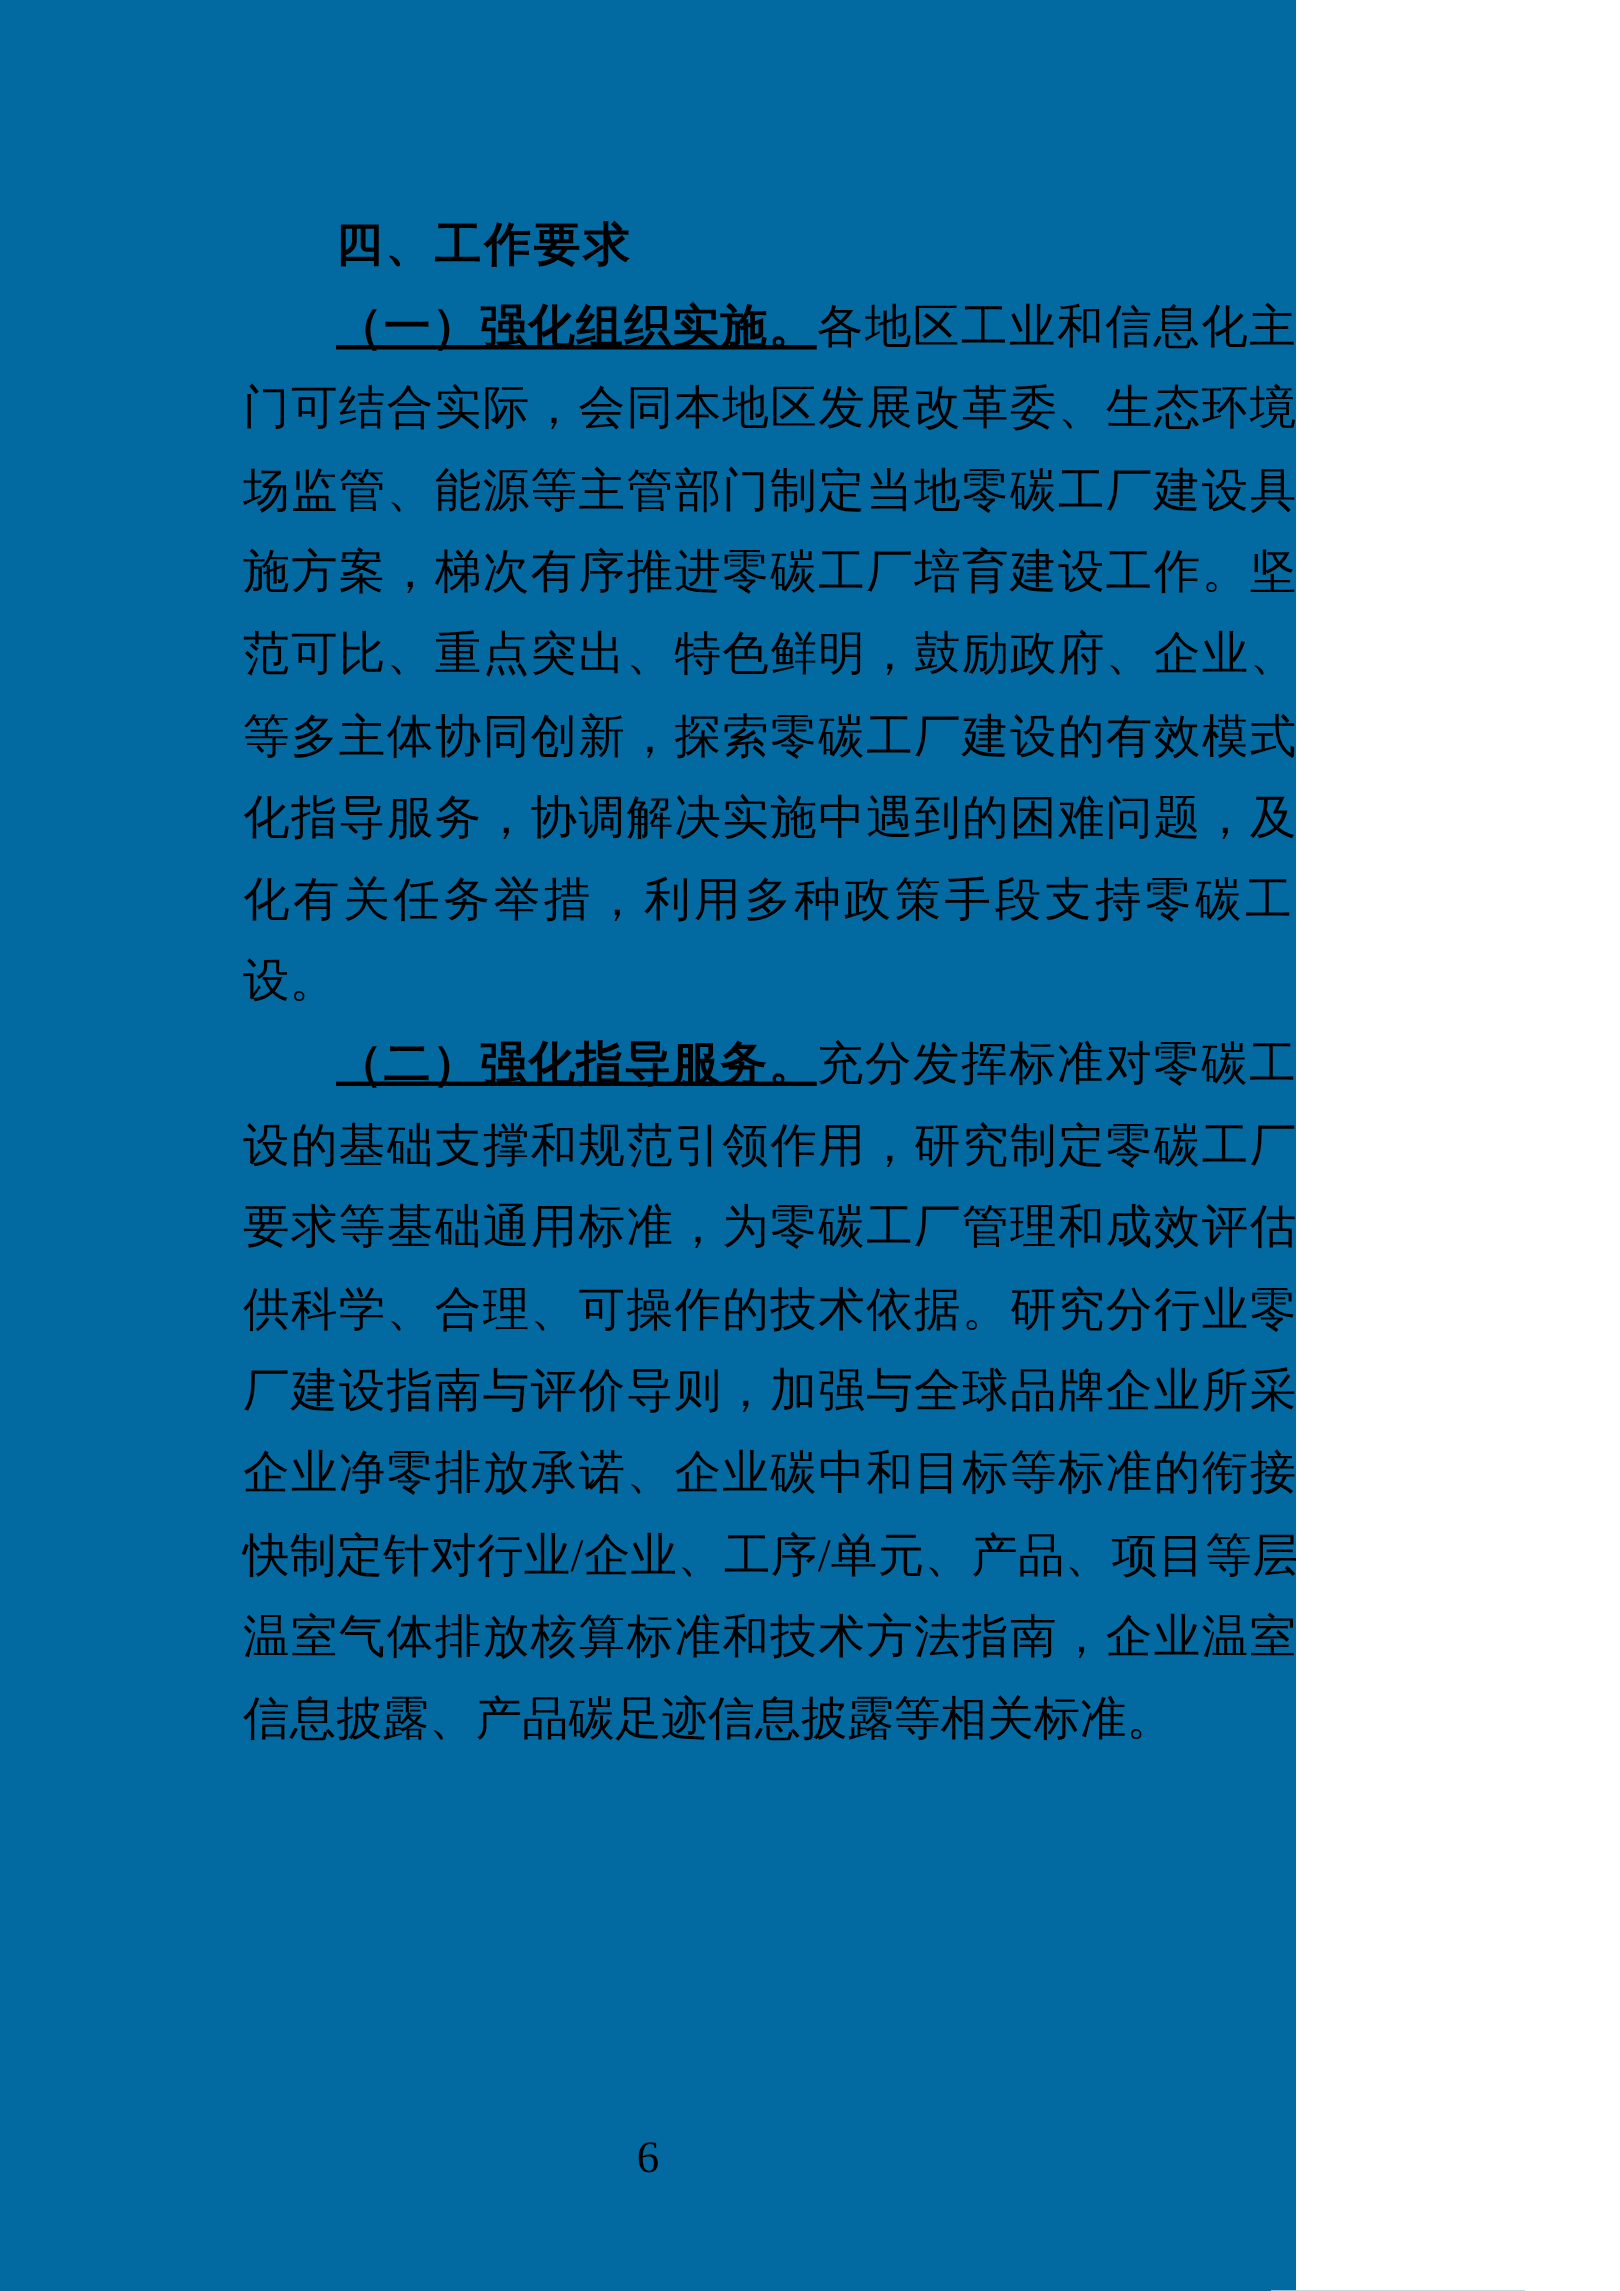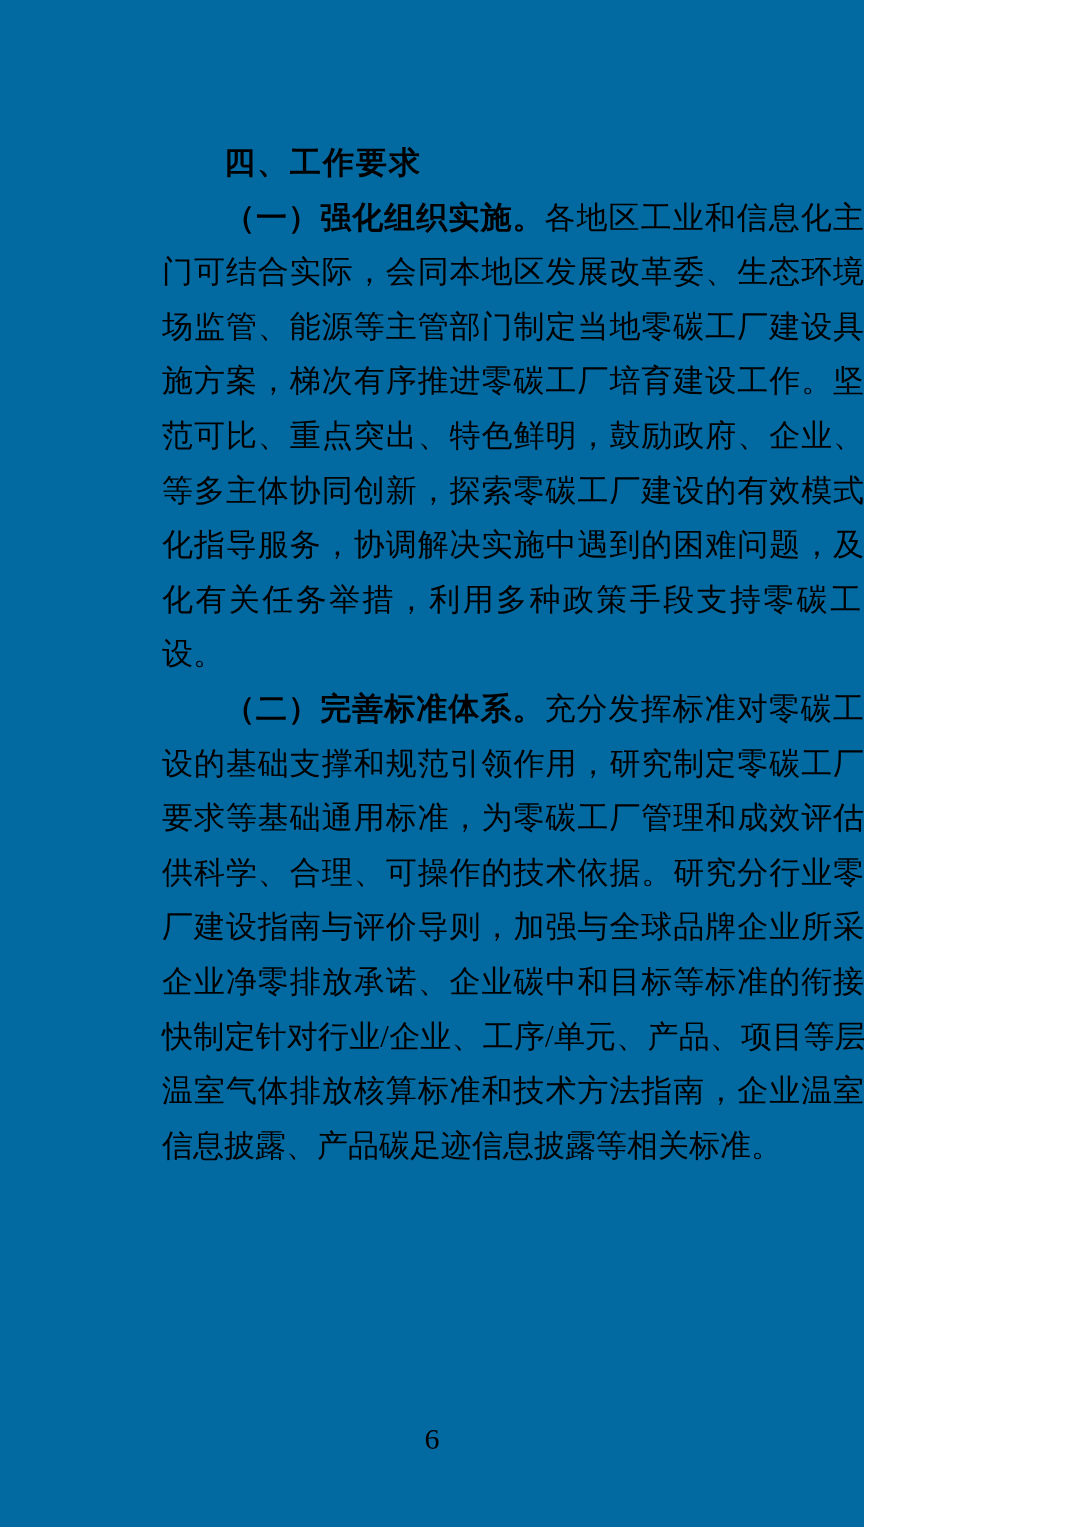--- a/index.html
+++ b/index.html
@@ -34,20 +34,21 @@
   .para {
     margin: 0;
     font-size: 31px;
     line-height: 54.6px;
     text-indent: 2em;
     text-align: justify;
     text-justify: inter-character;
   }
   .para .lead {
     font-weight: 600;
+    text-decoration: underline;
   }
   .page-number {
     position: absolute;
     left: 0;
     right: 0;
     top: 1422px;
     text-align: center;
     font-size: 30px;
     line-height: 34px;
     font-family: "Liberation Serif", "DejaVu Serif", serif;
@@ -56,18 +57,18 @@
 </style>
 </head>
 <body>
 
 <div class="page">
   <div class="content">
     <h2 class="heading">四、工作要求</h2>
 
     <p class="para"><span class="lead">（一）强化组织实施。</span><span>各地区工业和信息化主管部门可结合实际，会同本地区发展改革委、生态环境、市场监管、能源等主管部门制定当地零碳工厂建设具体实施方案，梯次有序推进零碳工厂培育建设工作。坚持规范可比、重点突出、特色鲜明，鼓励政府、企业、市场等多主体协同创新，探索零碳工厂建设的有效模式。强化指导服务，协调解决实施中遇到的困难问题，及时优化有关任务举措，利用多种政策手段支持零碳工厂建设。</span></p>
 
-    <p class="para"><span class="lead">（二）完善标准体系。</span><span>充分发挥标准对零碳工厂建设的基础支撑和规范引领作用，研究制定零碳工厂通用要求等基础通用标准，为零碳工厂管理和成效评估等提供科学、合理、可操作的技术依据。研究分行业零碳工厂建设指南与评价导则，加强与全球品牌企业所采纳的企业净零排放承诺、企业碳中和目标等标准的衔接。加快制定针对行业/企业、工序/单元、产品、项目等层面的温室气体排放核算标准和技术方法指南，企业温室气体信息披露、产品碳足迹信息披露等相关标准。</span></p>
+    <p class="para"><span class="lead">（二）强化指导服务。</span><span>充分发挥标准对零碳工厂建设的基础支撑和规范引领作用，研究制定零碳工厂通用要求等基础通用标准，为零碳工厂管理和成效评估等提供科学、合理、可操作的技术依据。研究分行业零碳工厂建设指南与评价导则，加强与全球品牌企业所采纳的企业净零排放承诺、企业碳中和目标等标准的衔接。加快制定针对行业/企业、工序/单元、产品、项目等层面的温室气体排放核算标准和技术方法指南，企业温室气体信息披露、产品碳足迹信息披露等相关标准。</span></p>
 
   </div>
 
   <div class="page-number">6</div>
 </div>
 
 </body></html>

